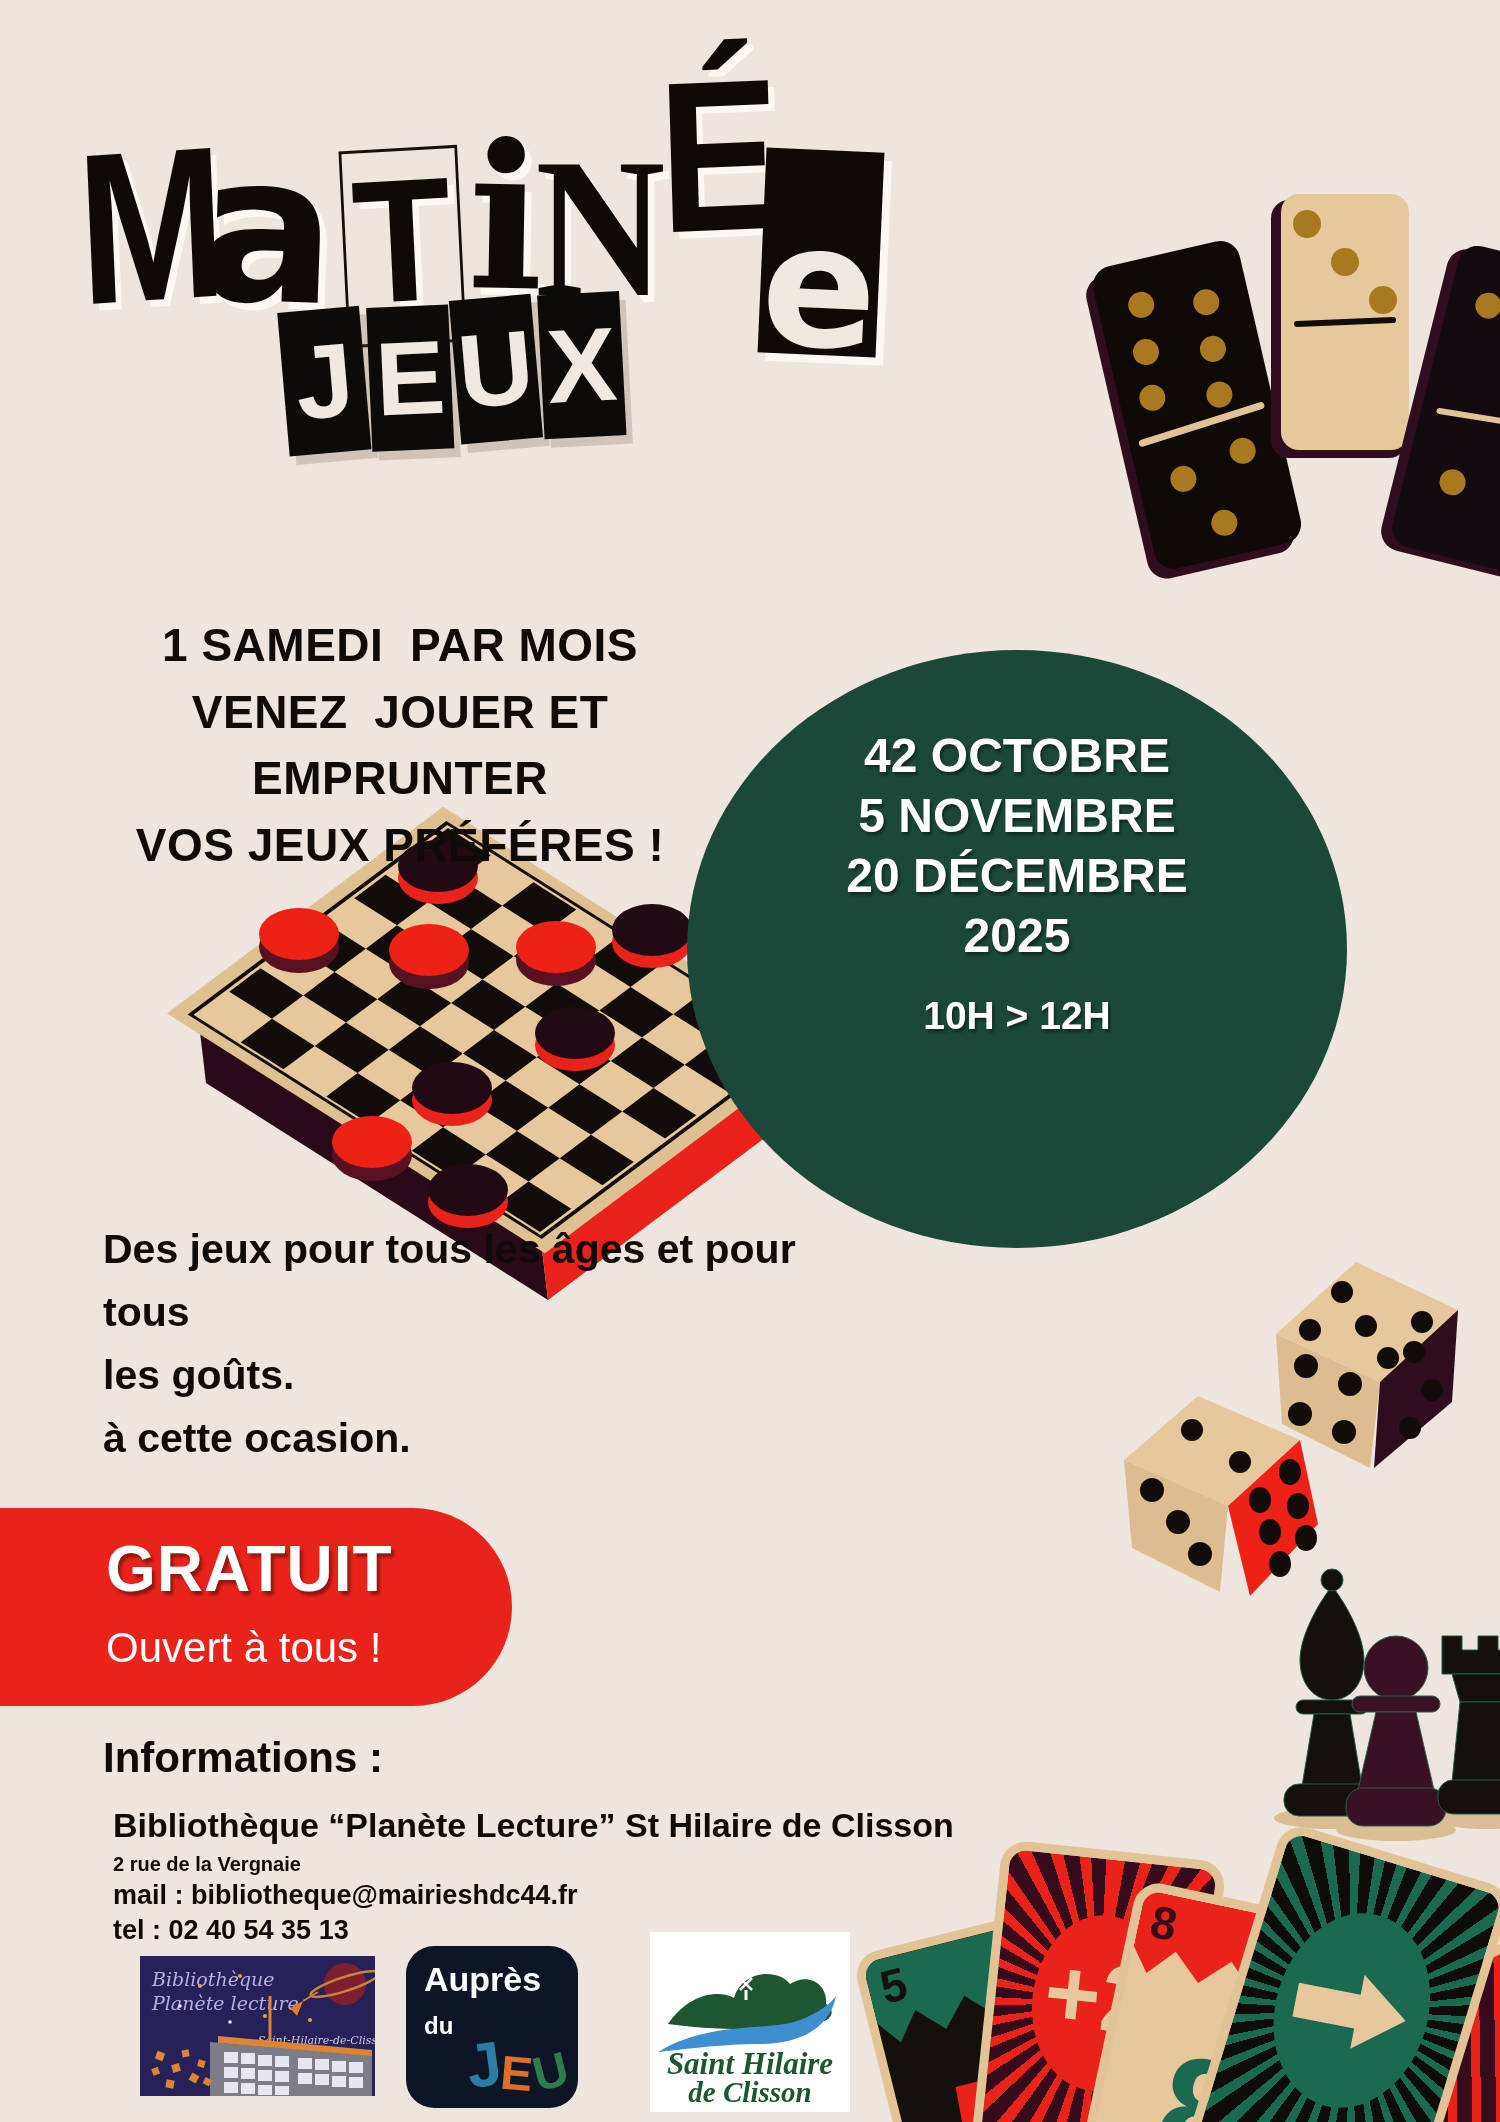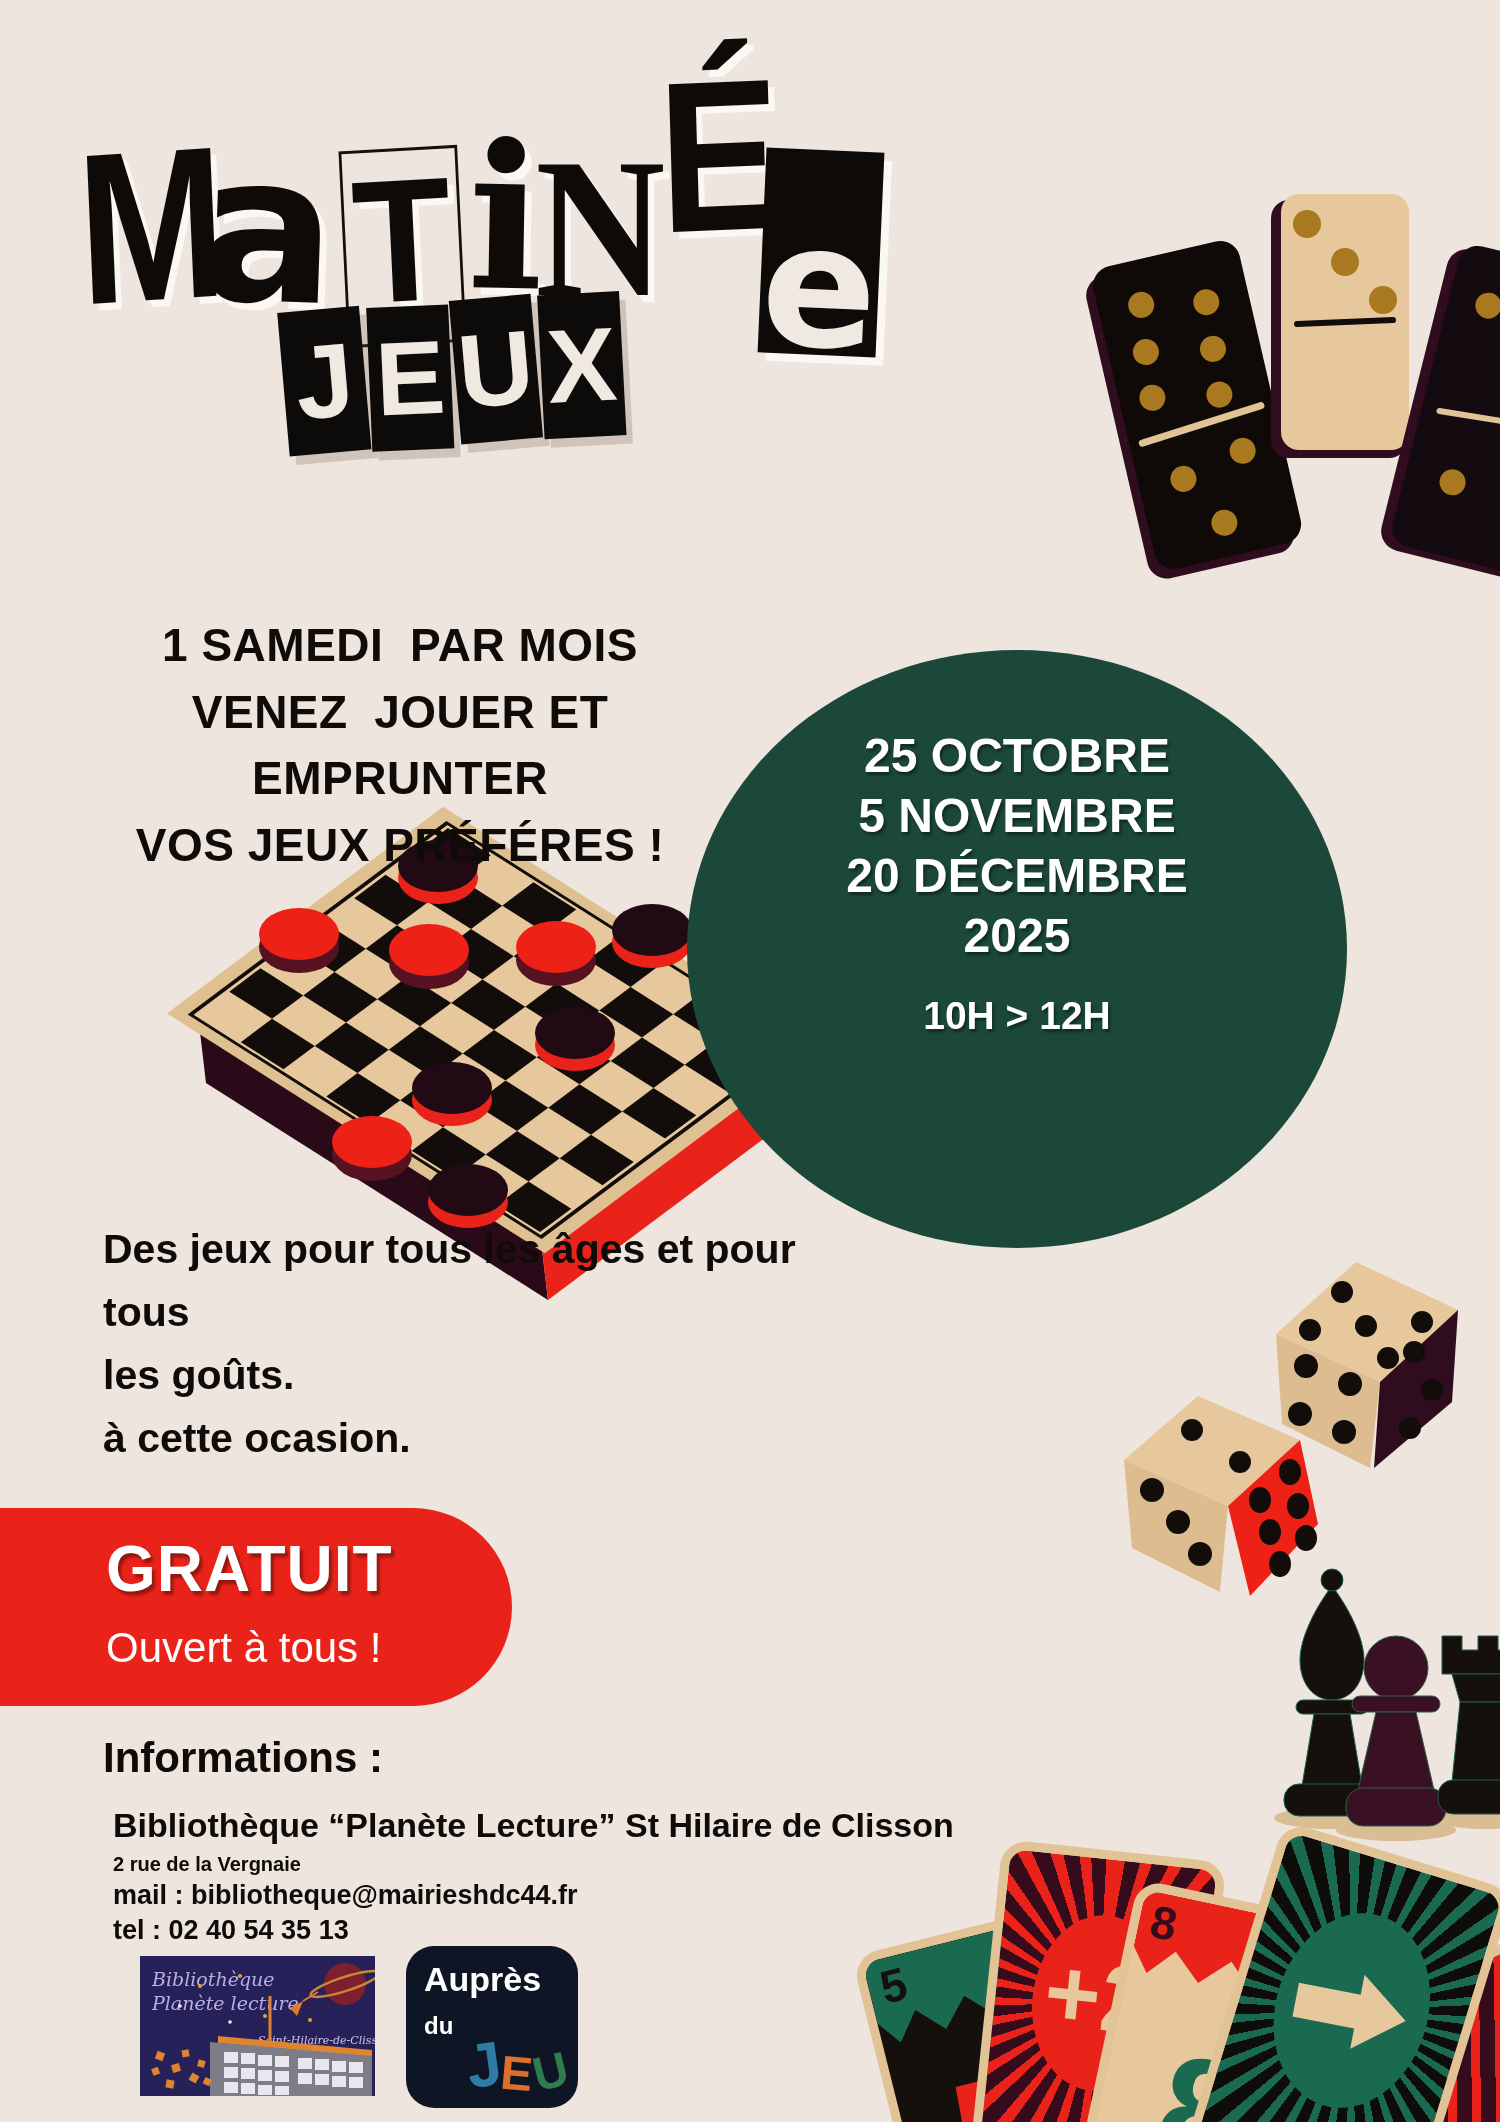--- a/index.html
+++ b/index.html
@@ -286,21 +286,21 @@
   </div>
 
   <div id="headline" class="txt-layer">
     <div class="keep-ws">1 SAMEDI  PAR MOIS</div>
     <div class="keep-ws">VENEZ  JOUER ET EMPRUNTER</div>
     <div class="keep-ws">VOS JEUX PRÉFÉRES !</div>
   </div>
 
   <div id="circle" class="txt-layer">
     <div class="pad">
-      <div class="dl">25 OCTOBRE</div>
+      <div class="dl">42 OCTOBRE</div>
       <div class="dl">5 NOVEMBRE</div>
       <div class="dl">20 DÉCEMBRE</div>
       <div class="dl">2025</div>
       <div class="time">10H &gt; 12H</div>
     </div>
   </div>
 
   <div id="bodytext" class="txt-layer">
     <div class="keep-ws">Des jeux pour tous les âges et pour tous</div>
     <div class="keep-ws">les goûts.</div>
@@ -375,20 +375,33 @@
   </div>
 
   <div id="logo-aupres">
     <div class="a1">Auprès</div>
     <div class="a2">du</div>
     <div class="jeu">
       <span class="jeu-j">J</span><span class="jeu-e">E</span><span class="jeu-u">U</span>
     </div>
   </div>
 
+  <div id="logo-clisson">
+    <svg width="200" height="180" viewBox="0 0 200 180">
+      <path d="M18,92 C40,60 70,58 84,66 C92,38 128,36 140,52 C158,40 178,52 176,72 C186,78 182,88 170,90 C130,100 60,98 18,92 Z" fill="#1D5630"></path>
+      <g stroke="#FFFFFF" stroke-width="2.5">
+        <line x1="90" y1="46" x2="102" y2="58"></line>
+        <line x1="102" y1="46" x2="90" y2="58"></line>
+        <line x1="96" y1="58" x2="96" y2="68" stroke-width="3"></line>
+      </g>
+      <path d="M8,120 C60,88 120,100 150,88 C170,80 180,72 186,64 C180,96 150,112 110,112 C70,112 30,118 8,120 Z" fill="#3E8FD0"></path>
+      <text x="100" y="142" text-anchor="middle" font-family="Liberation Serif,serif" font-style="italic" font-weight="bold" font-size="31" fill="#1D5630">Saint Hilaire</text>
+      <text x="100" y="170" text-anchor="middle" font-family="Liberation Serif,serif" font-style="italic" font-weight="bold" font-size="29" fill="#1D5630">de Clisson</text>
+    </svg>
+  </div>
 
   <div class="card" id="cardedge"></div>
   <div class="card" id="card5">
     <div class="topg"></div>
     <div class="corner">5</div>
     <div class="big">5</div>
   </div>
   <div class="card" id="cardp2">
     <div class="blob"></div>
     <div class="big">+2</div>

